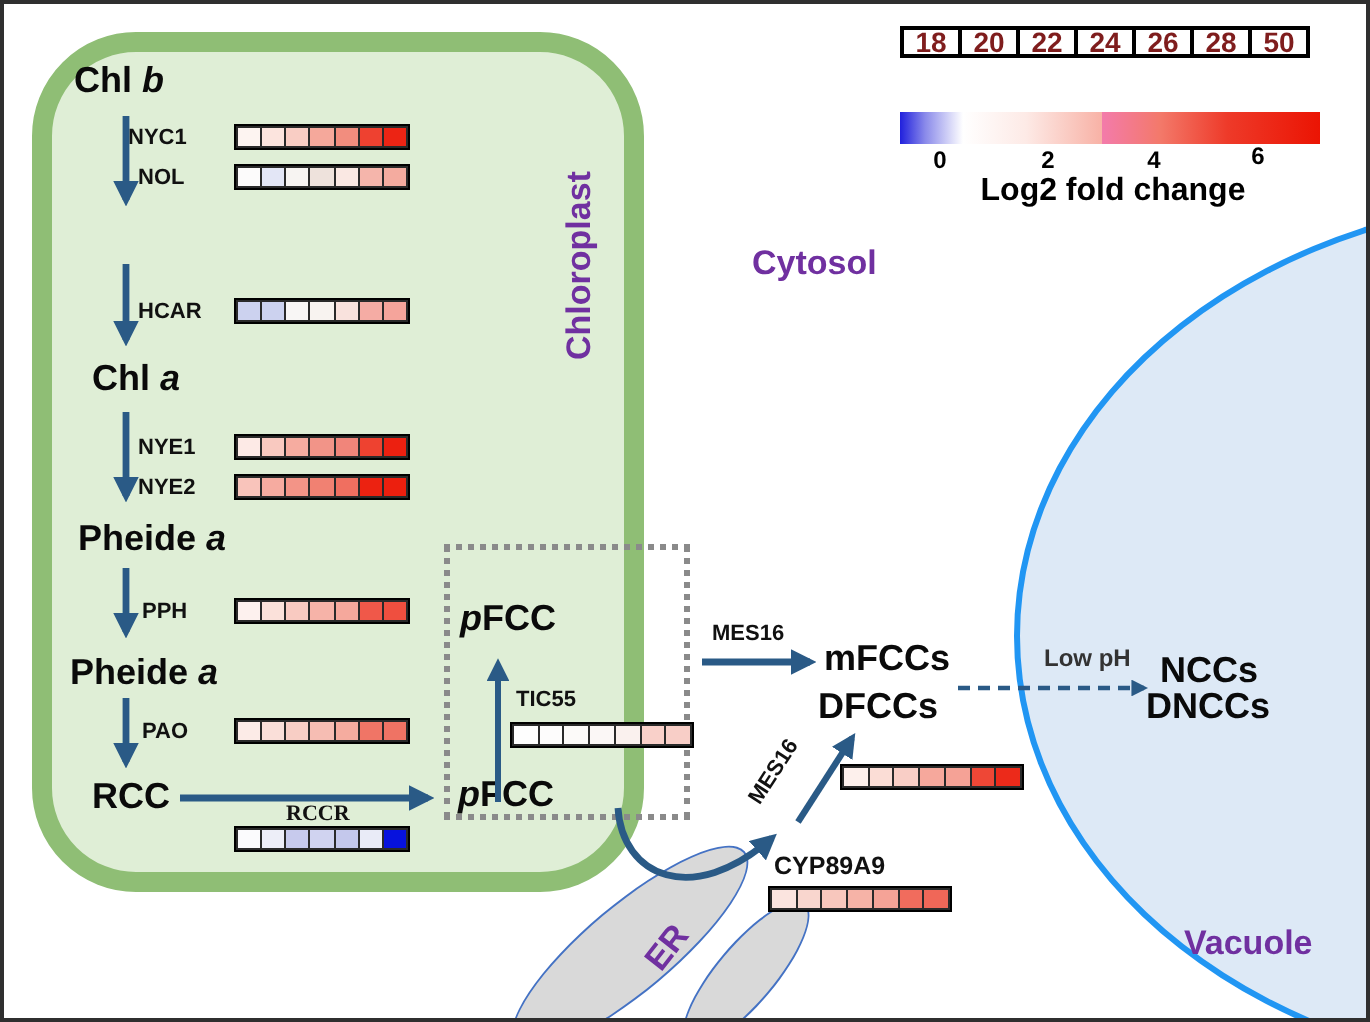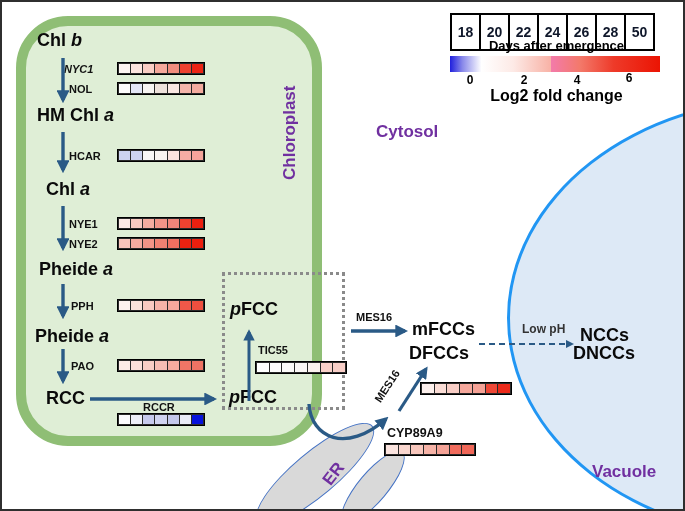--- a/index.html
+++ b/index.html
@@ -23,23 +23,23 @@
   .small-lbl { position:absolute; font-weight:bold; font-size:12px; color:#333; white-space:nowrap; }
 
   
   .strip { position:absolute; display:flex; width:88px; height:13px;
            border:1px solid #000; background:#2a2a2a; gap:1px; padding:1px; }
   .strip.diag { width:92px; }
   .hm-cell { flex:1; }
 
   
   .days-row { position:absolute; left:448px; top:11px; display:flex; }
-  .day-cell { width:31px; height:38px; border:2px solid #000; margin-left:-2px;
+  .day-cell { width:31px; height:16px; border:2px solid #000; margin-left:-2px;
               background:#fff; display:flex; align-items:center; justify-content:center;
-              font-weight:bold; font-size:14px; color:#0f172a; }
+              font-weight:bold; font-size:14px; color:#7f1d1d; }
   .day-cell:first-child { margin-left:0; }
   .legend-caption { position:absolute; left:448px; width:213px; text-align:center;
                     font-weight:bold; color:#000; }
   .grad-bar { position:absolute; left:448px; top:54px; width:210px; height:16px;
               background:linear-gradient(to right,
                 #2020dd 0%, #8a8aea 6%, #ffffff 15%, #fdeae6 30%, #f8b2a6 48%,
                 #f37bab 0, #f3796a 62%, #ee3a29 78%, #eb1403 100%); }
   .grad-tick { position:absolute; top:71px; width:14px; text-align:center;
                font-weight:bold; font-size:12px; color:#000; }
 
@@ -64,54 +64,52 @@
 
   <div class="days-row">
       <div class="day-cell">18</div>
       <div class="day-cell">20</div>
       <div class="day-cell">22</div>
       <div class="day-cell">24</div>
       <div class="day-cell">26</div>
       <div class="day-cell">28</div>
       <div class="day-cell">50</div>
     </div>
-  <div class="legend-caption" style="top:36px; font-size:13px;">Days after emergence</div>
   <div class="grad-bar"></div>
   <div class="grad-tick" style="left:461px;">0</div>
   <div class="grad-tick" style="left:515px;">2</div>
   <div class="grad-tick" style="left:568px;">4</div>
   <div class="grad-tick" style="left:620px; top:69px;">6</div>
   <div class="legend-caption" style="top:85px; font-size:16px;">Log2 fold change</div>
 
   <div class="region-lbl" style="left:374px; top:120px;">Cytosol</div>
   <div class="region-lbl" style="left:590px; top:460px;">Vacuole</div>
 
   <div class="met" style="left:35px; top:28px;"><span>Chl </span><i>b</i></div>
-  <div class="met" style="left:35px; top:103px;"><span>HM Chl </span><i>a</i></div>
   <div class="met" style="left:44px; top:177px;"><span>Chl </span><i>a</i></div>
   <div class="met" style="left:37px; top:257px;"><span>Pheide </span><i>a</i></div>
   <div class="met" style="left:33px; top:324px;"><span>Pheide </span><i>a</i></div>
   <div class="met" style="left:44px; top:386px;">RCC</div>
   <div class="met" style="left:228px; top:276px; line-height:21px;"><br><i>p</i><span>FCC</span></div>
   <div class="met" style="left:227px; top:385px;"><i>p</i><span>FCC</span></div>
 
   <div class="met" style="left:410px; top:317px;">mFCCs</div>
   <div class="met" style="left:407px; top:341px;">DFCCs</div>
   <div class="met" style="left:578px; top:323px;text-align:center;">NCCs</div>
   <div class="met" style="left:571px; top:341px;">DNCCs</div>
   <div class="small-lbl" style="left:520px; top:320px;">Low pH</div>
 
-  <div class="enz" style="left:62px; top:61px;font-style:italic;">NYC1</div>
+  <div class="enz" style="left:62px; top:61px;">NYC1</div>
   <div class="enz" style="left:67px; top:81px;">NOL</div>
   <div class="enz" style="left:67px; top:148px;">HCAR</div>
   <div class="enz" style="left:67px; top:216px;">NYE1</div>
   <div class="enz" style="left:67px; top:236px;">NYE2</div>
   <div class="enz" style="left:69px; top:298px;">PPH</div>
   <div class="enz" style="left:69px; top:358px;">PAO</div>
-  <div class="enz" style="left:141px; top:399px;">RCCR</div>
+  <div class="enz" style="left:141px; top:399px;font-family:Liberation Serif, serif;">RCCR</div>
   <div class="enz" style="left:256px; top:342px;">TIC55</div>
   <div class="enz" style="left:354px; top:309px;">MES16</div>
   <div class="enz" style="left:367px; top:378px; transform:rotate(-57deg);">MES16</div>
   <div class="enz" style="left:385px; top:424px; font-size:12.5px;">CYP89A9</div>
 
   <div class="strip" style="left:115px; top:60px;">
       <div class="hm-cell" style="background: rgb(253, 244, 241);"></div>
       <div class="hm-cell" style="background: rgb(252, 228, 222);"></div>
       <div class="hm-cell" style="background: rgb(249, 205, 196);"></div>
       <div class="hm-cell" style="background: rgb(245, 168, 155);"></div>

